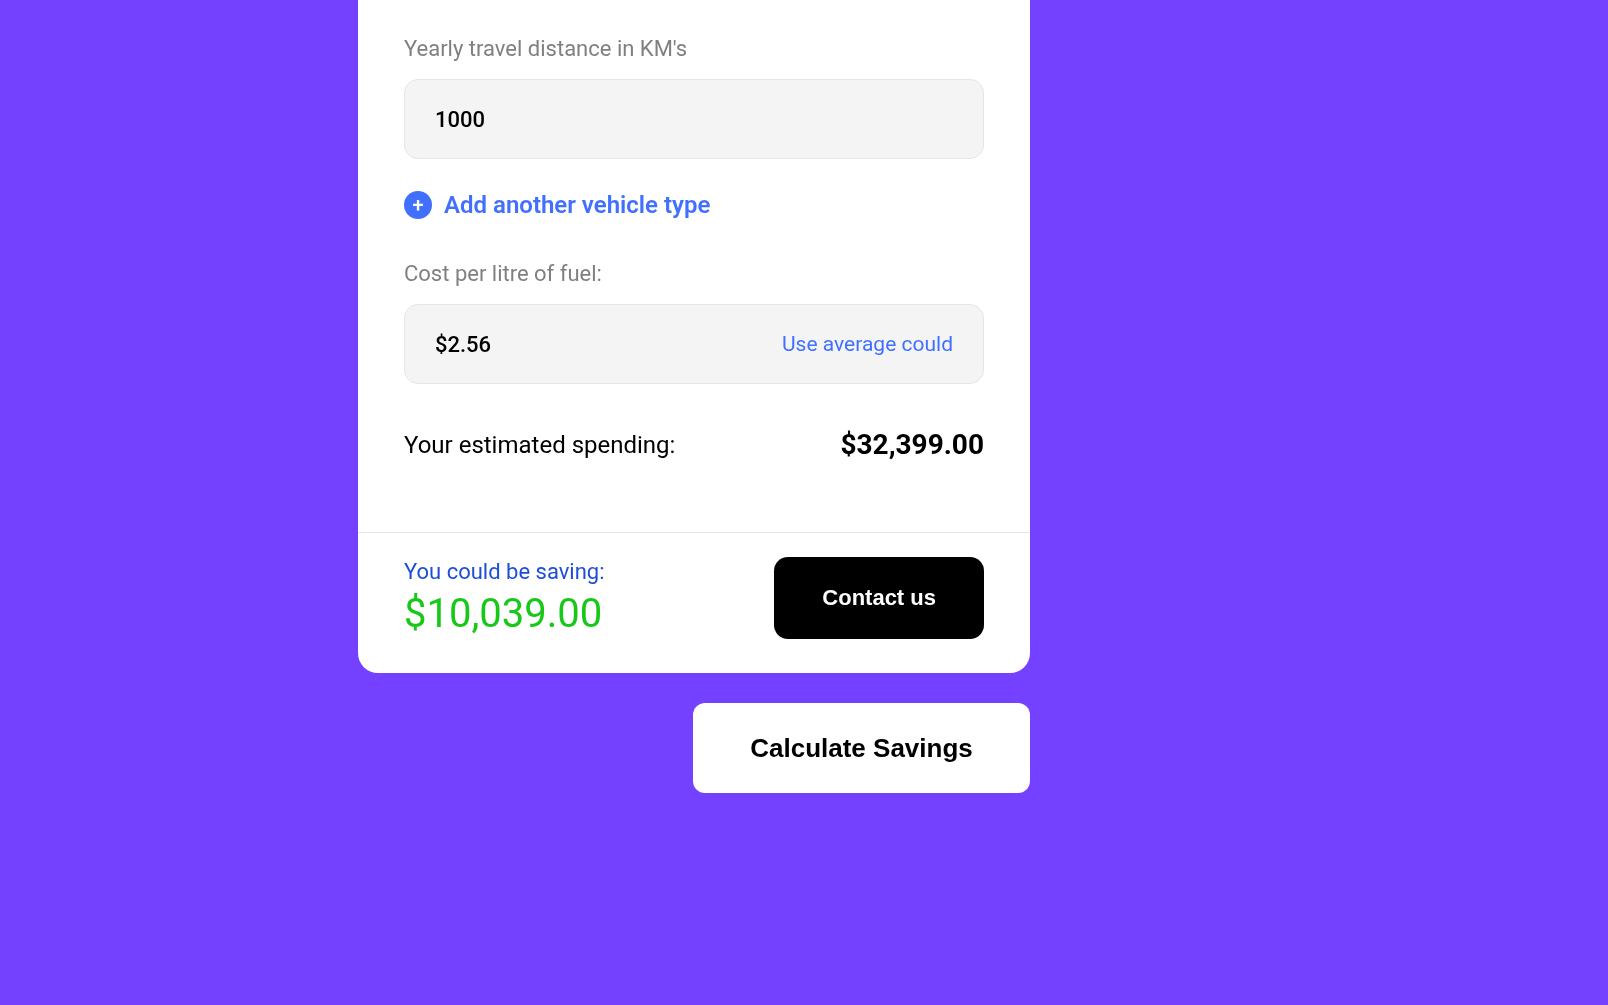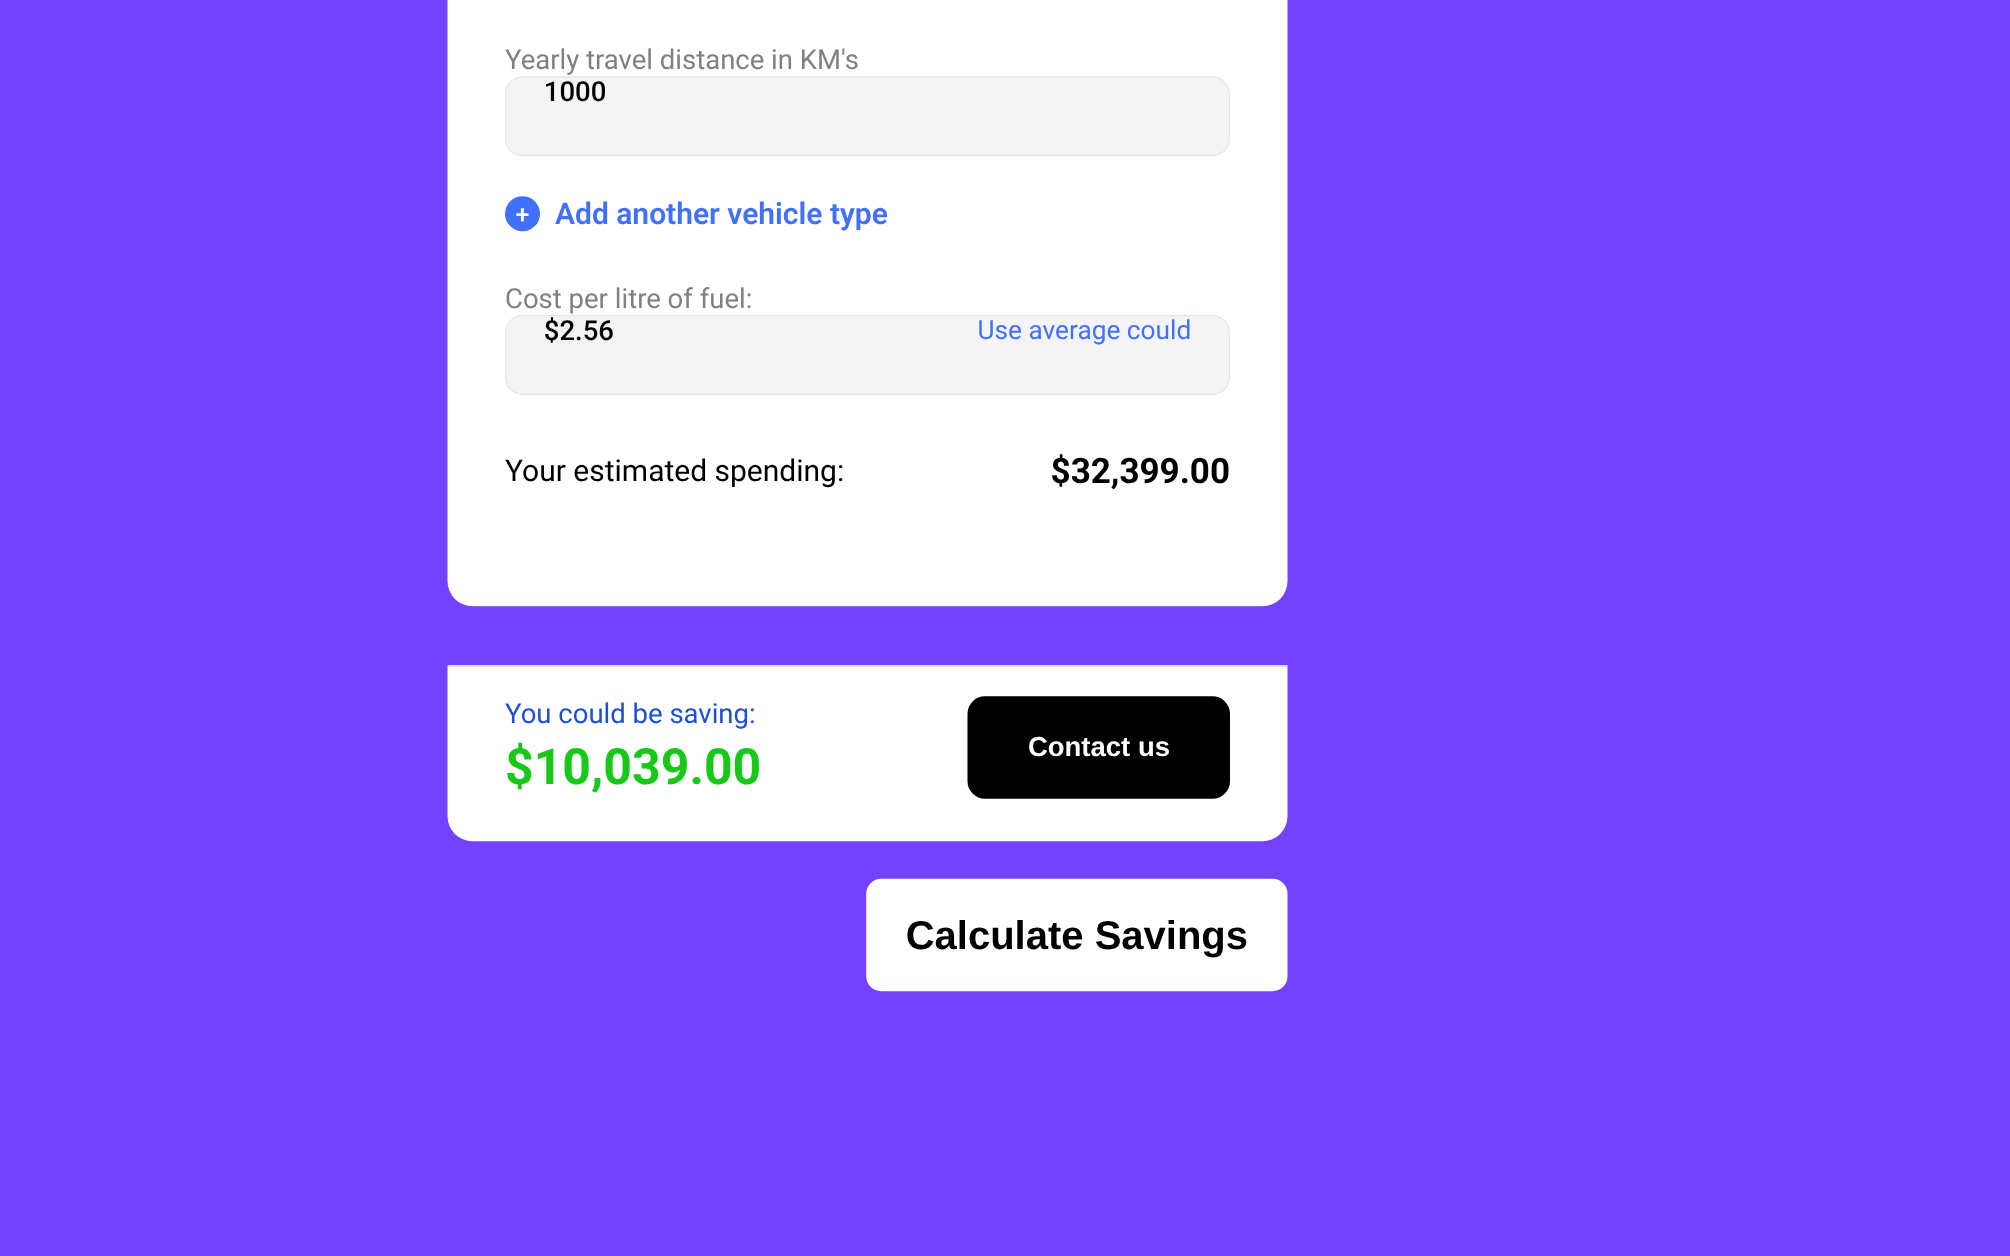--- a/index.html
+++ b/index.html
@@ -23,26 +23,28 @@
       border-radius: 0 0 20px 20px;
       padding: 0 46px 0 46px;
     }
     .label {
       color: #808080;
       font-size: 22px;
       font-weight: 400;
     }
     .input-box {
       width: 100%;
-      height: 64px;
+      height: 80px;
       background: #F4F4F4;
       border: 1px solid #e5e5e5;
       border-radius: 14px;
       display: flex;
+      align-items: center;
       padding: 0 30px;
+      margin-top: 18px;
     }
     .input-value {
       font-size: 22px;
       font-weight: 500;
       color: #000;
       flex: 1;
     }
     .input-action {
       color: #4170FF;
       font-size: 21px;
@@ -117,21 +119,21 @@
       flex-direction: column;
     }
     .saving-label {
       color: #1d4ed8;
       font-size: 22px;
       font-weight: 400;
     }
     .saving-value {
       color: #18C818;
       font-size: 40px;
-      font-weight: 700;
+      font-weight: 400;
       margin-top: 6px;
     }
     .contact-btn {
       background: #000;
       color: #fff;
       font-size: 22px;
       font-weight: 700;
       border: none;
       border-radius: 14px;
       padding: 28px 48px;
@@ -139,21 +141,21 @@
     }
     .calculate-btn {
       position: absolute;
       left: 693px;
       top: 703px;
       width: 337px;
       height: 90px;
       background: #ffffff;
       border: none;
       border-radius: 12px;
-      font-size: 32px;
+      font-size: 26px;
       font-weight: 700;
       color: #000;
       cursor: pointer;
     }
   </style>
 </head>
 <body>
 
 <div class="card">
   <div class="distance-section">

